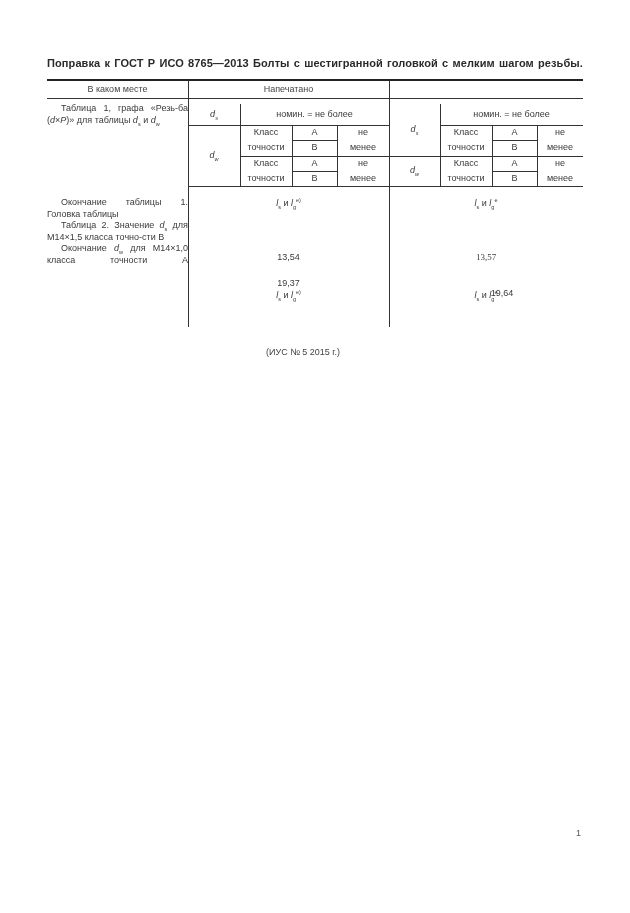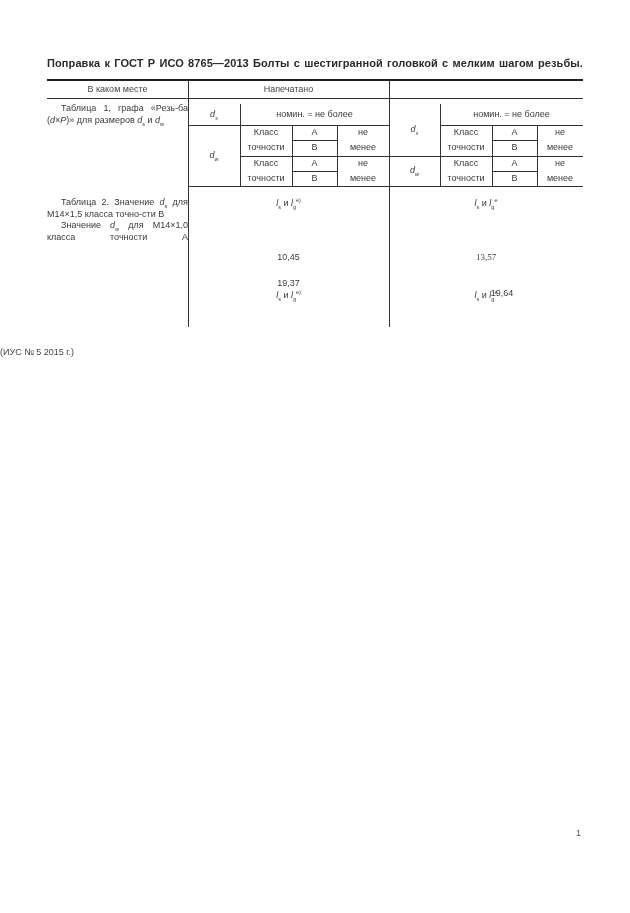--- a/index.html
+++ b/index.html
@@ -10,40 +10,40 @@
     .hdr { position: absolute; top: 79px; left: 47px; width: 536px; height: 20px; border-top: 2px solid #222; border-bottom: 1px solid #333; box-sizing: border-box; }
     .hdr .c { position: absolute; top: 0; height: 17px; line-height: 17px; font-size: 9px; text-align: center; color: #444; }
     .vline { position: absolute; width: 1px; background: #333; }
     .hline { position: absolute; height: 1px; background: #333; }
     .t { position: absolute; font-size: 9px; line-height: 11px; color: #3a3a3a; }
     .ctr { text-align: center; }
     .it { font-style: italic; }
     sub, sup { font-size: 5.5px; line-height: 0; }
     .left-text { position: absolute; left: 47px; width: 141px; font-size: 9px; line-height: 11.5px; text-align: justify; color: #3a3a3a; }
     .left-text p { margin: 0; text-indent: 14px; }
-    .foot { position: absolute; top: 347px; left: 0; width: 606px; text-align: left; font-size: 9px; color: #444; }
+    .foot { position: absolute; top: 347px; left: 0; width: 606px; text-align: center; font-size: 9px; color: #444; }
     .pagenum { position: absolute; top: 828px; left: 576px; font-size: 9px; color: #555; }
   </style>
 </head>
 <body>
 
 <div class="title">
   <span class="l1">Поправка к ГОСТ Р ИСО 8765—2013 Болты с шестигранной головкой с мелким шагом резьбы.</span>
 </div>
 
 <div class="hdr">
   <div class="c" style="left:0;width:141px;">В каком месте</div>
   <div class="c" style="left:141px;width:201px;">Напечатано</div>
 </div>
 
 <div class="vline" style="left:188px;top:81px;height:246px;"></div>
 <div class="vline" style="left:389px;top:81px;height:246px;"></div>
 
 <div class="left-text" style="top:103px;">
-  <p><span>Таблица 1, графа «Резь-ба (</span><span class="it">d</span><span>×</span><span class="it">P</span><span>)» для размеров </span><span class="it">d</span><sub>s</sub><span> и </span><span class="it">d</span><sub>w</sub></p>
+  <p><span>Таблица 1, графа «Резь-ба (</span><span class="it">d</span><span>×</span><span class="it">P</span><span>)» для таблицы </span><span class="it">d</span><sub>s</sub><span> и </span><span class="it">d</span><sub>w</sub></p>
 </div>
 
 <div>
   <div class="vline" style="left:240px;top:104px;height:82px;"></div>
   <div class="hline" style="left:188px;top:125px;width:201px;"></div>
   <div class="hline" style="left:240px;top:156px;width:149px;"></div>
   <div class="hline" style="left:188px;top:186px;width:201px;"></div>
   <div class="vline" style="left:292px;top:125px;height:61px;"></div>
   <div class="vline" style="left:337px;top:125px;height:61px;"></div>
   <div class="hline" style="left:292px;top:140px;width:45px;"></div>
@@ -91,26 +91,27 @@
 
   <div class="t ctr" style="left:440px;top:158px;width:52px;">Класс</div>
   <div class="t ctr" style="left:440px;top:173px;width:52px;">точности</div>
   <div class="t ctr" style="left:492px;top:158px;width:45px;">A</div>
   <div class="t ctr" style="left:492px;top:173px;width:45px;">B</div>
   <div class="t ctr" style="left:537px;top:158px;width:46px;">не</div>
   <div class="t ctr" style="left:537px;top:173px;width:46px;">менее</div>
 </div>
 
 <div class="left-text" style="top:197px;">
+  <p>Окончание таблицы 1. Головка таблицы</p>
   <p><span>Таблица 2. Значение </span><span class="it">d</span><sub>s</sub><span> для М14×1,5 класса точно-сти В</span></p>
-  <p style="text-align-last:justify;"><span>Значение </span><span class="it">d</span><sub>w</sub><span> для М14×1,0 класса точности А</span></p>
+  <p style="text-align-last:justify;"><span>Окончание </span><span class="it">d</span><sub>w</sub><span> для М14×1,0 класса точности А</span></p>
 </div>
 
 <div class="t ctr" style="left:188px;top:198px;width:201px;"><span class="it">l</span><sub>s</sub><span> и </span><span class="it">l</span><sub>g</sub><sup>е)</sup></div>
-<div class="t ctr" style="left:188px;top:252px;width:201px;">10,45</div>
+<div class="t ctr" style="left:188px;top:252px;width:201px;">13,54</div>
 <div class="t ctr" style="left:188px;top:278px;width:201px;">19,37</div>
 <div class="t ctr" style="left:188px;top:290px;width:201px;"><span class="it">l</span><sub>s</sub><span> и </span><span class="it">l</span><sub>g</sub><sup>е)</sup></div>
 
 <div class="t ctr" style="left:389px;top:198px;width:194px;"><span class="it">l</span><sub>s</sub><span> и </span><span class="it">l</span><sub>g</sub><sup>е</sup></div>
 <div class="t ctr" style="left:389px;top:252px;width:194px;font-family:Liberation Serif, serif;">13,57</div>
 <div class="t ctr" style="left:405px;top:278px;width:194px;margin-top:10px;">19,64</div>
 <div class="t ctr" style="left:389px;top:290px;width:194px;"><span class="it">l</span><sub>s</sub><span> и </span><span class="it">l</span><sub>g</sub><sup>е</sup></div>
 
 <div class="foot">(ИУС № 5  2015 г.)</div>
 <div class="pagenum">1</div>

